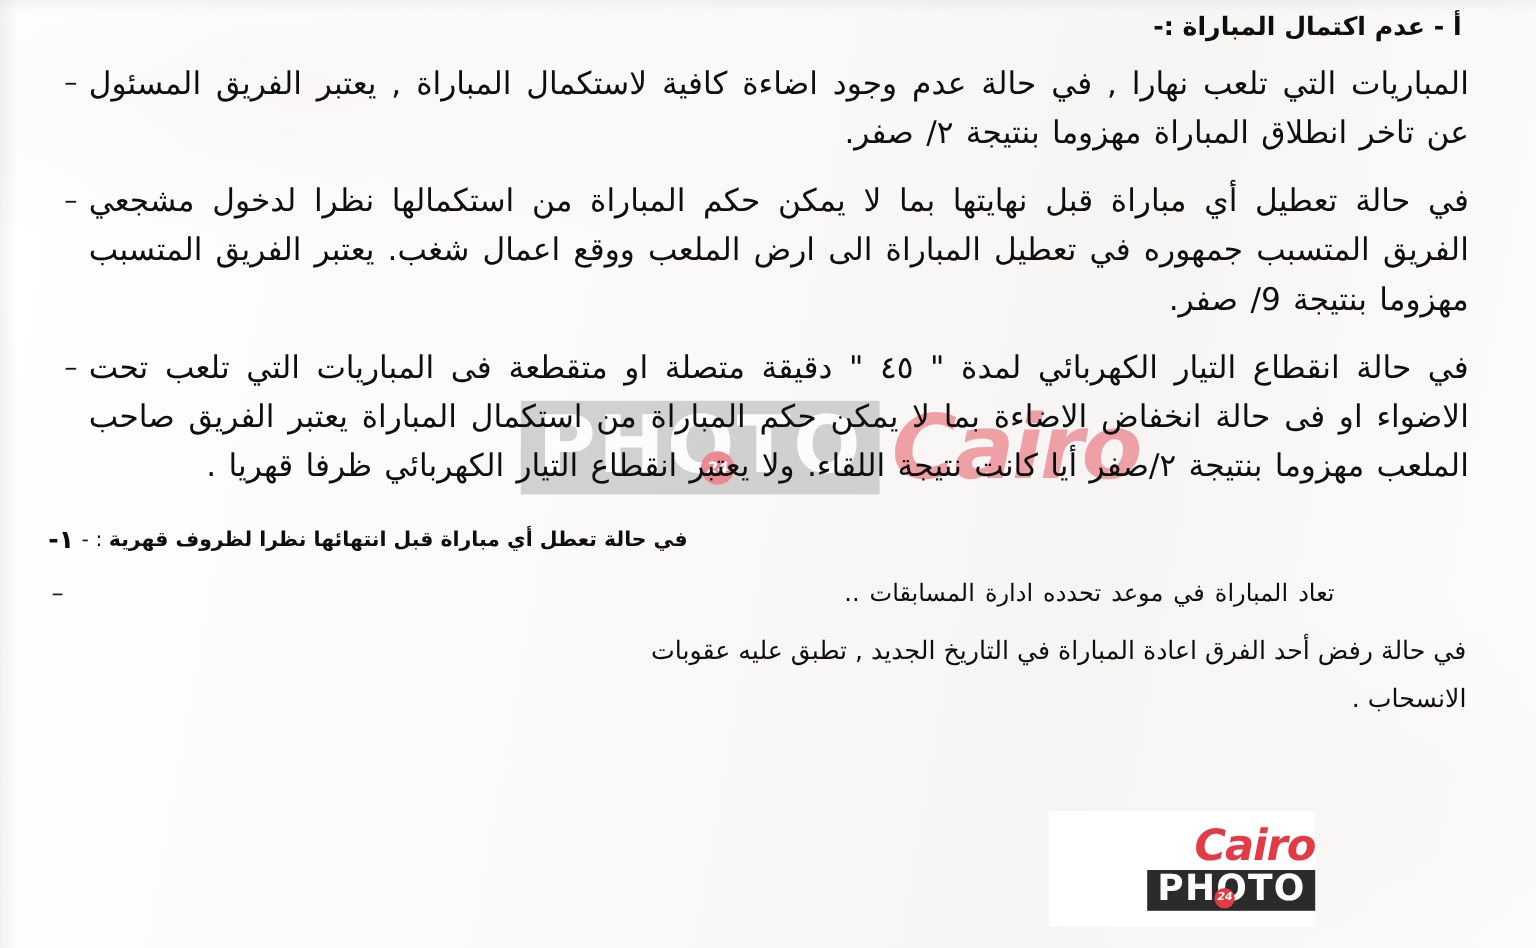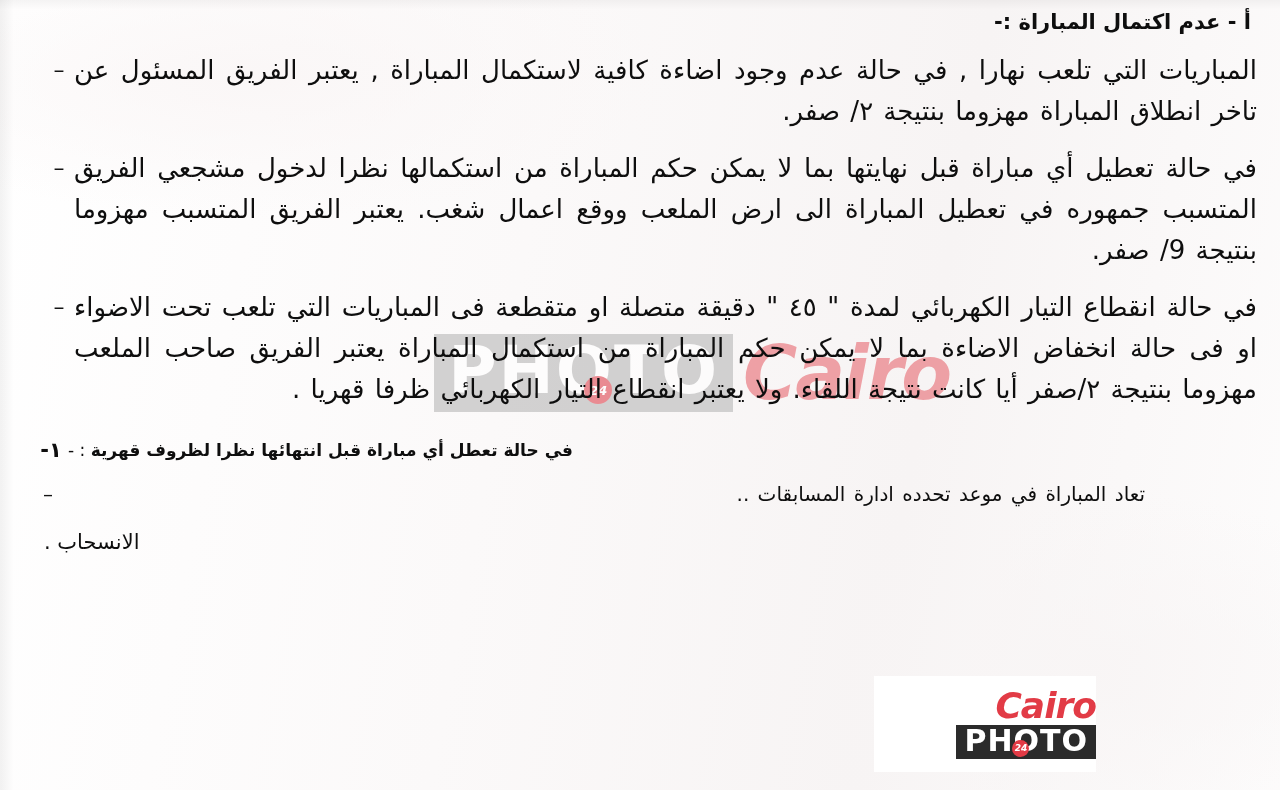--- a/index.html
+++ b/index.html
@@ -31,21 +31,21 @@
     inset: 0;
     background:
       radial-gradient(ellipse 600px 200px at 20% 10%, rgba(250,246,246,0.9), rgba(255,255,255,0) 70%),
       radial-gradient(ellipse 500px 260px at 85% 85%, rgba(248,245,245,0.9), rgba(255,255,255,0) 70%);
     pointer-events: none;
   }
 
   .doc {
     position: relative;
     z-index: 3;
-    padding: 6px 15px 0 34px;
+    padding: 6px 48px 0 34px;
     box-sizing: border-box;
     color: #0e0e0e;
   }
 
   .heading-a {
     text-align: right;
     font-weight: bold;
     font-size: 21px;
     letter-spacing: 0;
     margin: 4px 14px 16px 0;
@@ -127,21 +127,21 @@
 
   .tail-para {
     direction: rtl;
     text-align: right;
     font-size: 21px;
     line-height: 40px;
     margin: 10px 10px 0 10px;
   }
   .tail-para .last-line {
     display: block;
-    text-align: left;
+    text-align: right;
     margin-right: 0;
   }
 
   
   .wm-big {
     position: absolute;
     z-index: 2;
     left: 330px;
     top: 318px;
     width: 620px;
@@ -313,20 +313,21 @@
         <span>في حالة تعطل أي مباراة قبل انتهائها نظرا لظروف قهرية</span><span class="thin"> : -</span>
       </div>
     </div>
 
     <div class="sub-bullet">
       <div class="dash">–</div>
       <div class="para">تعاد المباراة في موعد تحدده ادارة المسابقات ..</div>
     </div>
 
     <div class="tail-para">
+      <span>في حالة رفض أحد الفرق اعادة المباراة في التاريخ الجديد , تطبق عليه عقوبات</span>
       <span class="last-line">الانسحاب .</span>
     </div>
 
   </div>
 
   <div class="wm-small">
     <span class="cairo">Cairo</span>
     <span class="photo-row">
       <span class="photo-box">
         <span>PHOTO</span>

